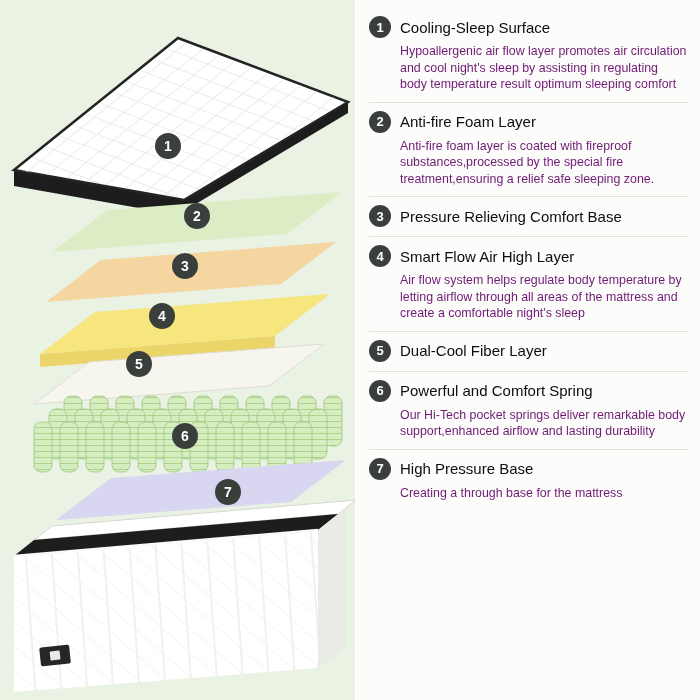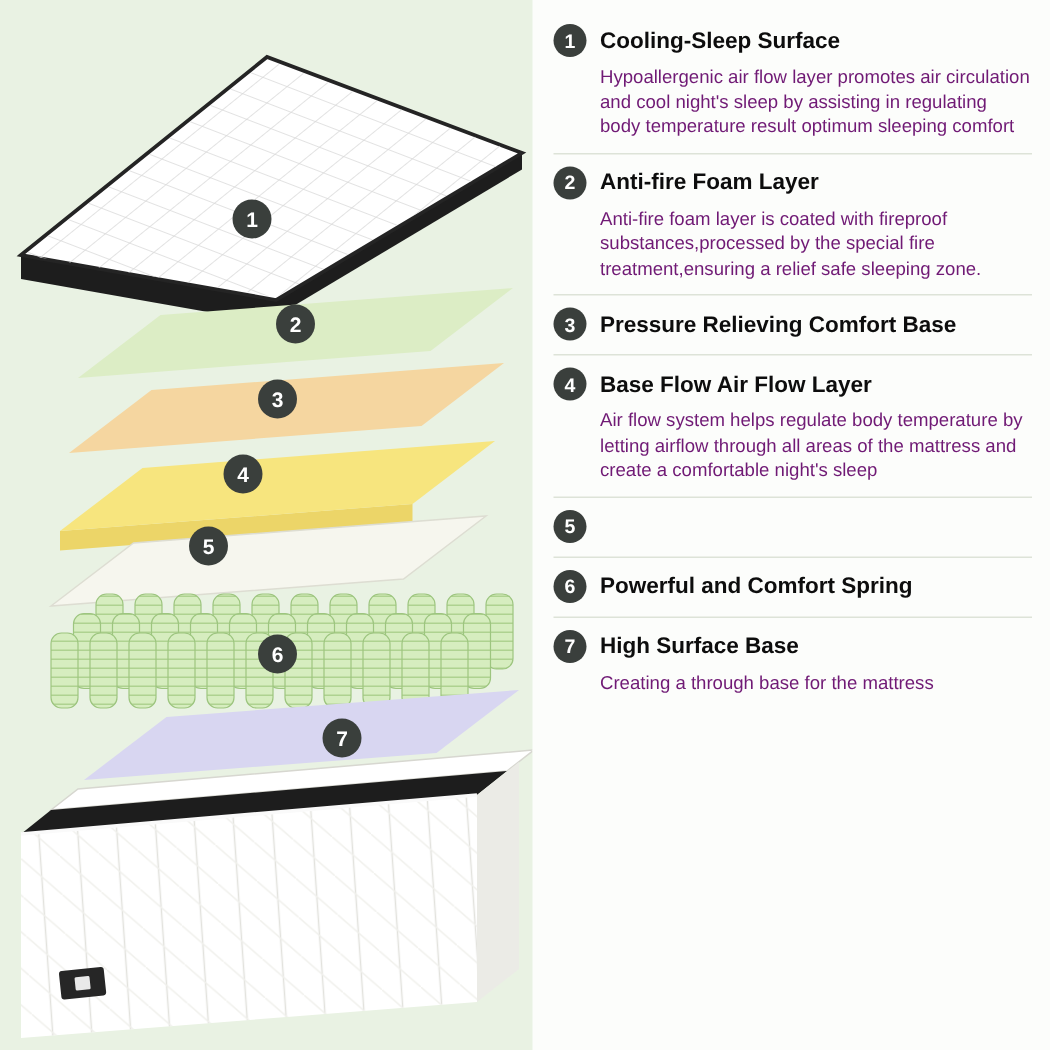--- a/index.html
+++ b/index.html
@@ -16,21 +16,21 @@
     display:flex;flex-direction:column;
   }
   .section{padding:8px 0 9px;border-bottom:1px solid #dde3d8}
   .section:last-child{border-bottom:none}
   .sec-head{display:flex;align-items:center;gap:9px}
   .badge{
     width:22px;height:22px;border-radius:50%;background:#3a3f3c;color:#fff;
     font-size:13px;font-weight:bold;display:flex;align-items:center;
     justify-content:center;flex:0 0 22px;
   }
-  .title{font-size:15px;font-weight:bold;color:#0d0d0d}
+  .title{font-size:15px;font-weight:normal;color:#0d0d0d}
   .desc{margin:5px 0 0 31px;font-size:12.4px;line-height:1.33;color:#701a75}
   svg text.badge-num{
     font-family:"Liberation Sans",sans-serif;
     font-size:14px;font-weight:bold;fill:#ffffff;text-anchor:middle;
   }
 </style>
 </head>
 <body>
 
 <svg class="illustration" viewBox="0 0 355 700">
@@ -175,39 +175,41 @@
   <div class="section">
     <div class="sec-head">
       <div class="badge">3</div>
       <div class="title">Pressure Relieving Comfort Base</div>
     </div>
   </div>
 
   <div class="section">
     <div class="sec-head">
       <div class="badge">4</div>
-      <div class="title">Base Flow Air Flow Layer</div>
+      <div class="title">Smart Flow Air High Layer</div>
     </div>
     <div class="desc">Air flow system helps regulate body temperature by letting airflow through all areas of the mattress and create a comfortable night's sleep</div>
   </div>
 
   <div class="section">
     <div class="sec-head">
       <div class="badge">5</div>
+      <div class="title">Dual-Cool Fiber Layer</div>
     </div>
   </div>
 
   <div class="section">
     <div class="sec-head">
       <div class="badge">6</div>
       <div class="title">Powerful and Comfort Spring</div>
     </div>
+    <div class="desc">Our Hi-Tech pocket springs deliver remarkable body support,enhanced airflow and lasting durability</div>
   </div>
 
   <div class="section">
     <div class="sec-head">
       <div class="badge">7</div>
-      <div class="title">High Surface Base</div>
+      <div class="title">High Pressure Base</div>
     </div>
     <div class="desc">Creating a through base for the mattress</div>
   </div>
 
 </div>
 
 </body></html>

